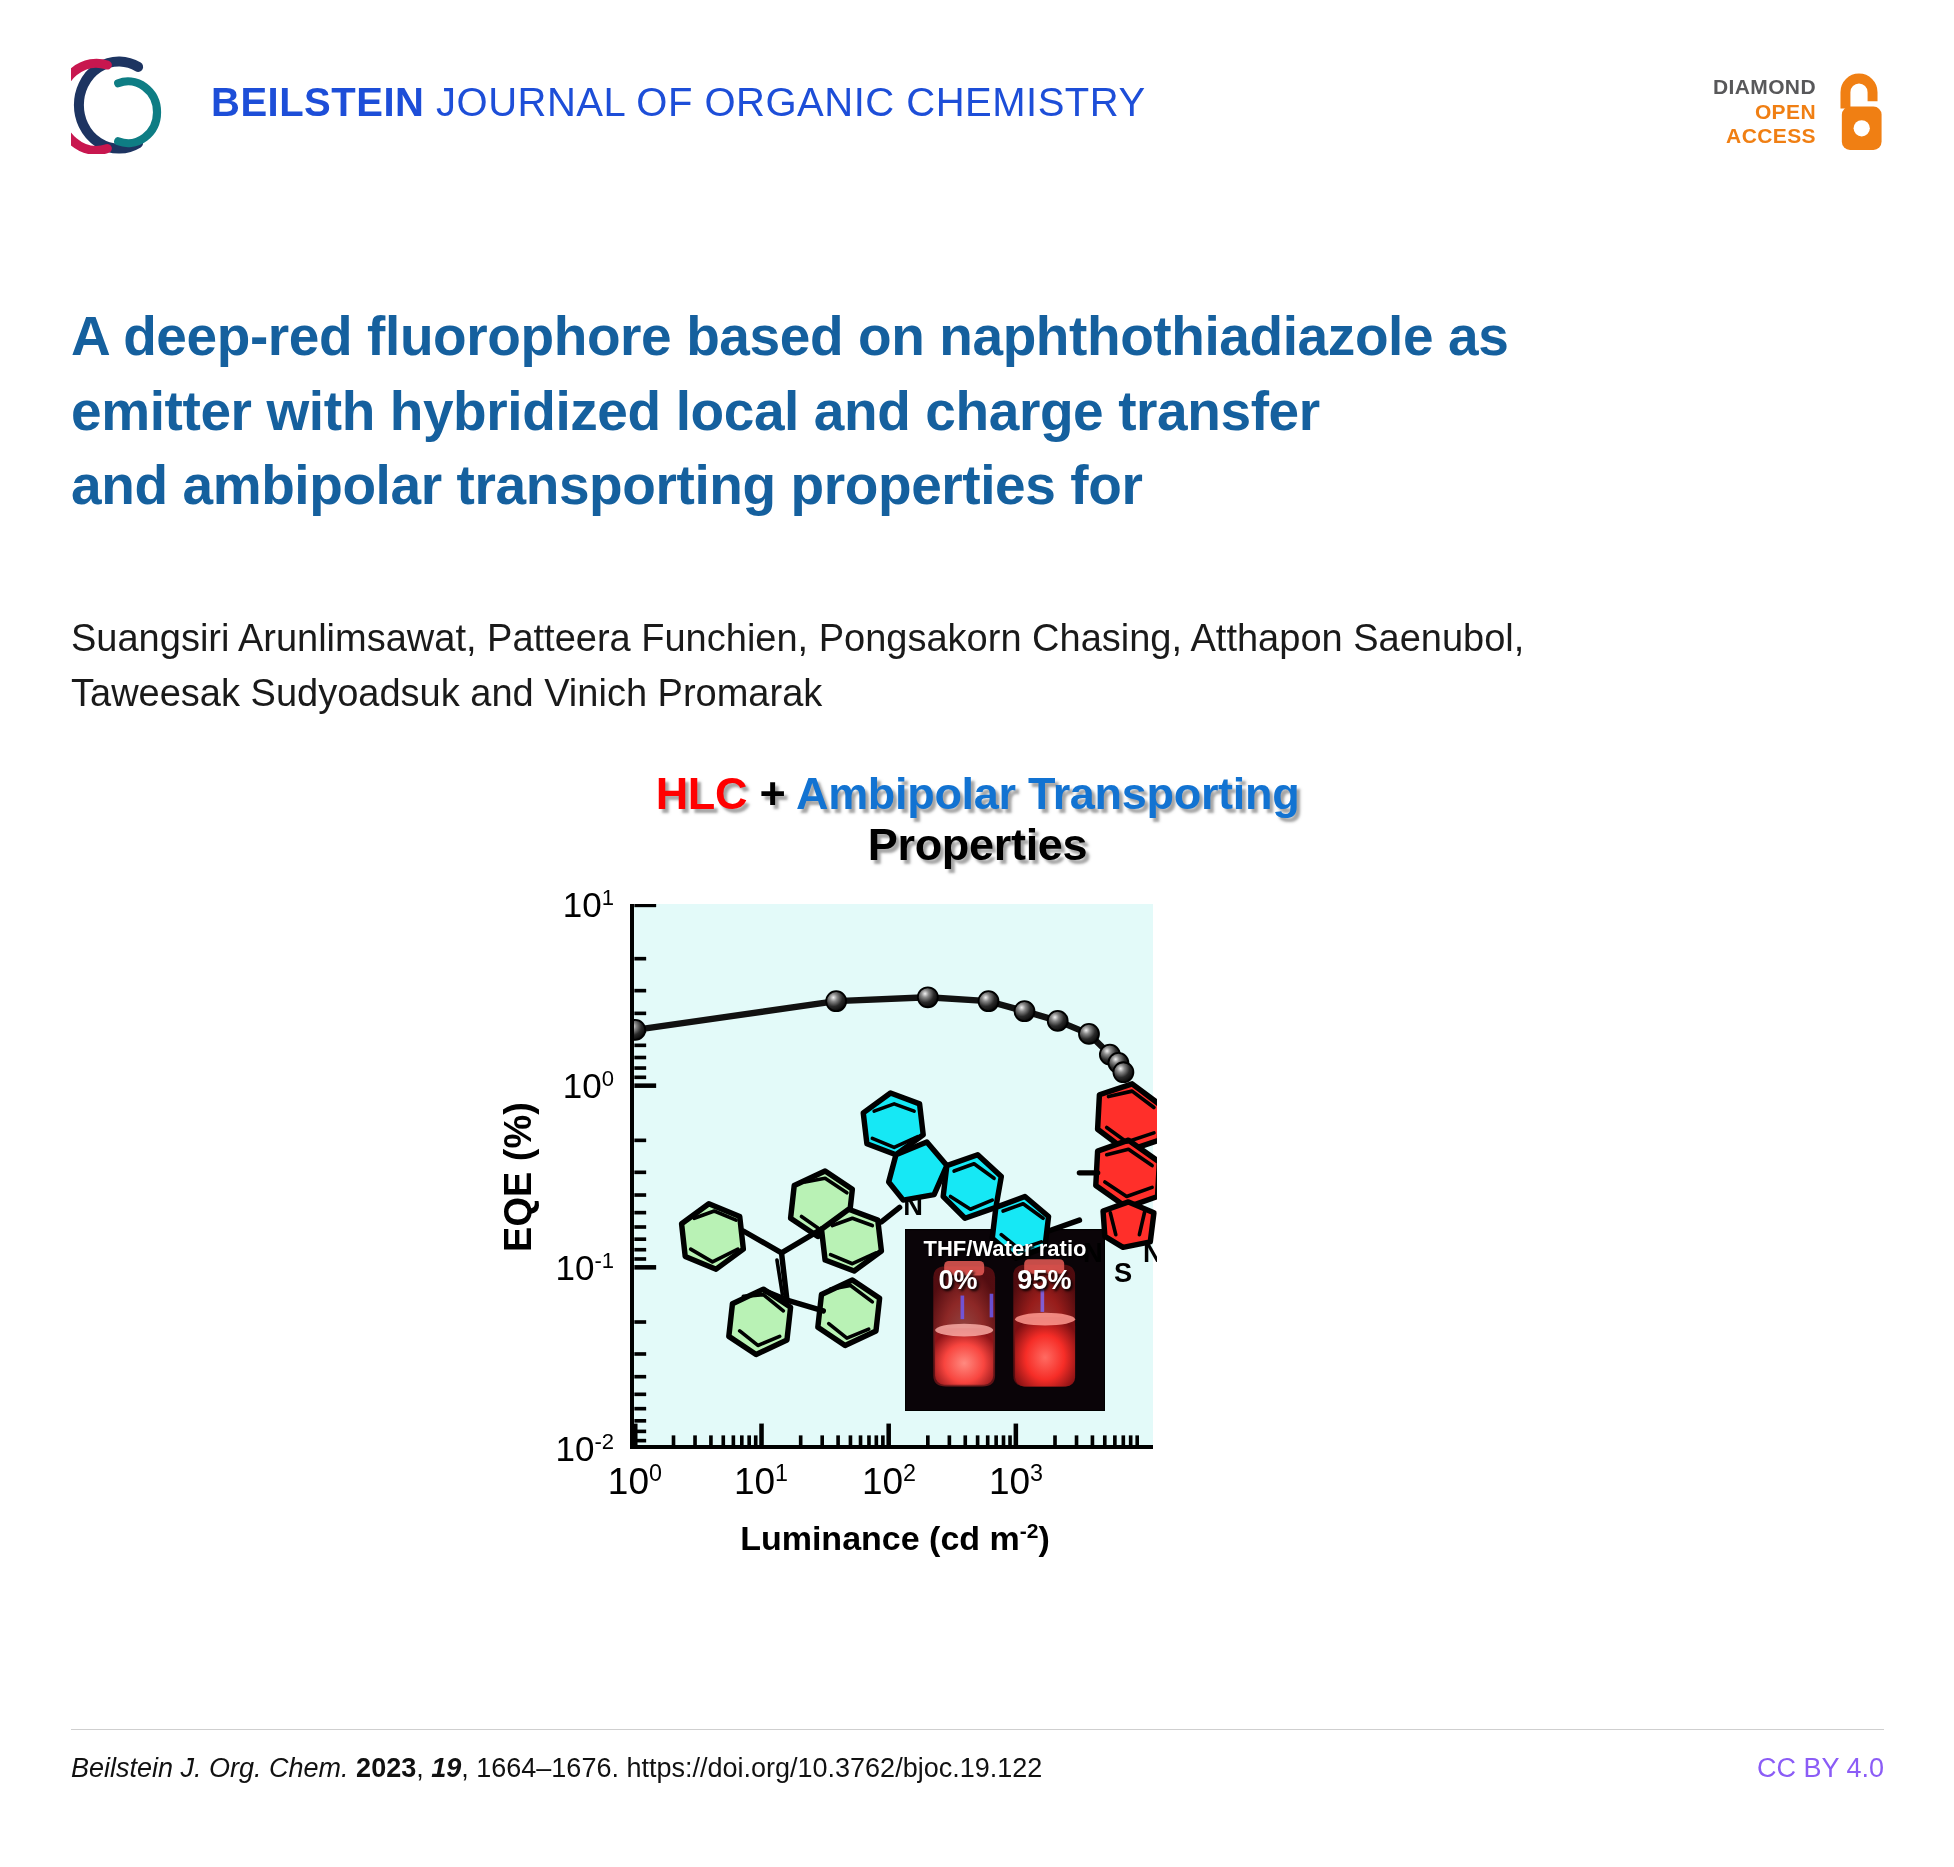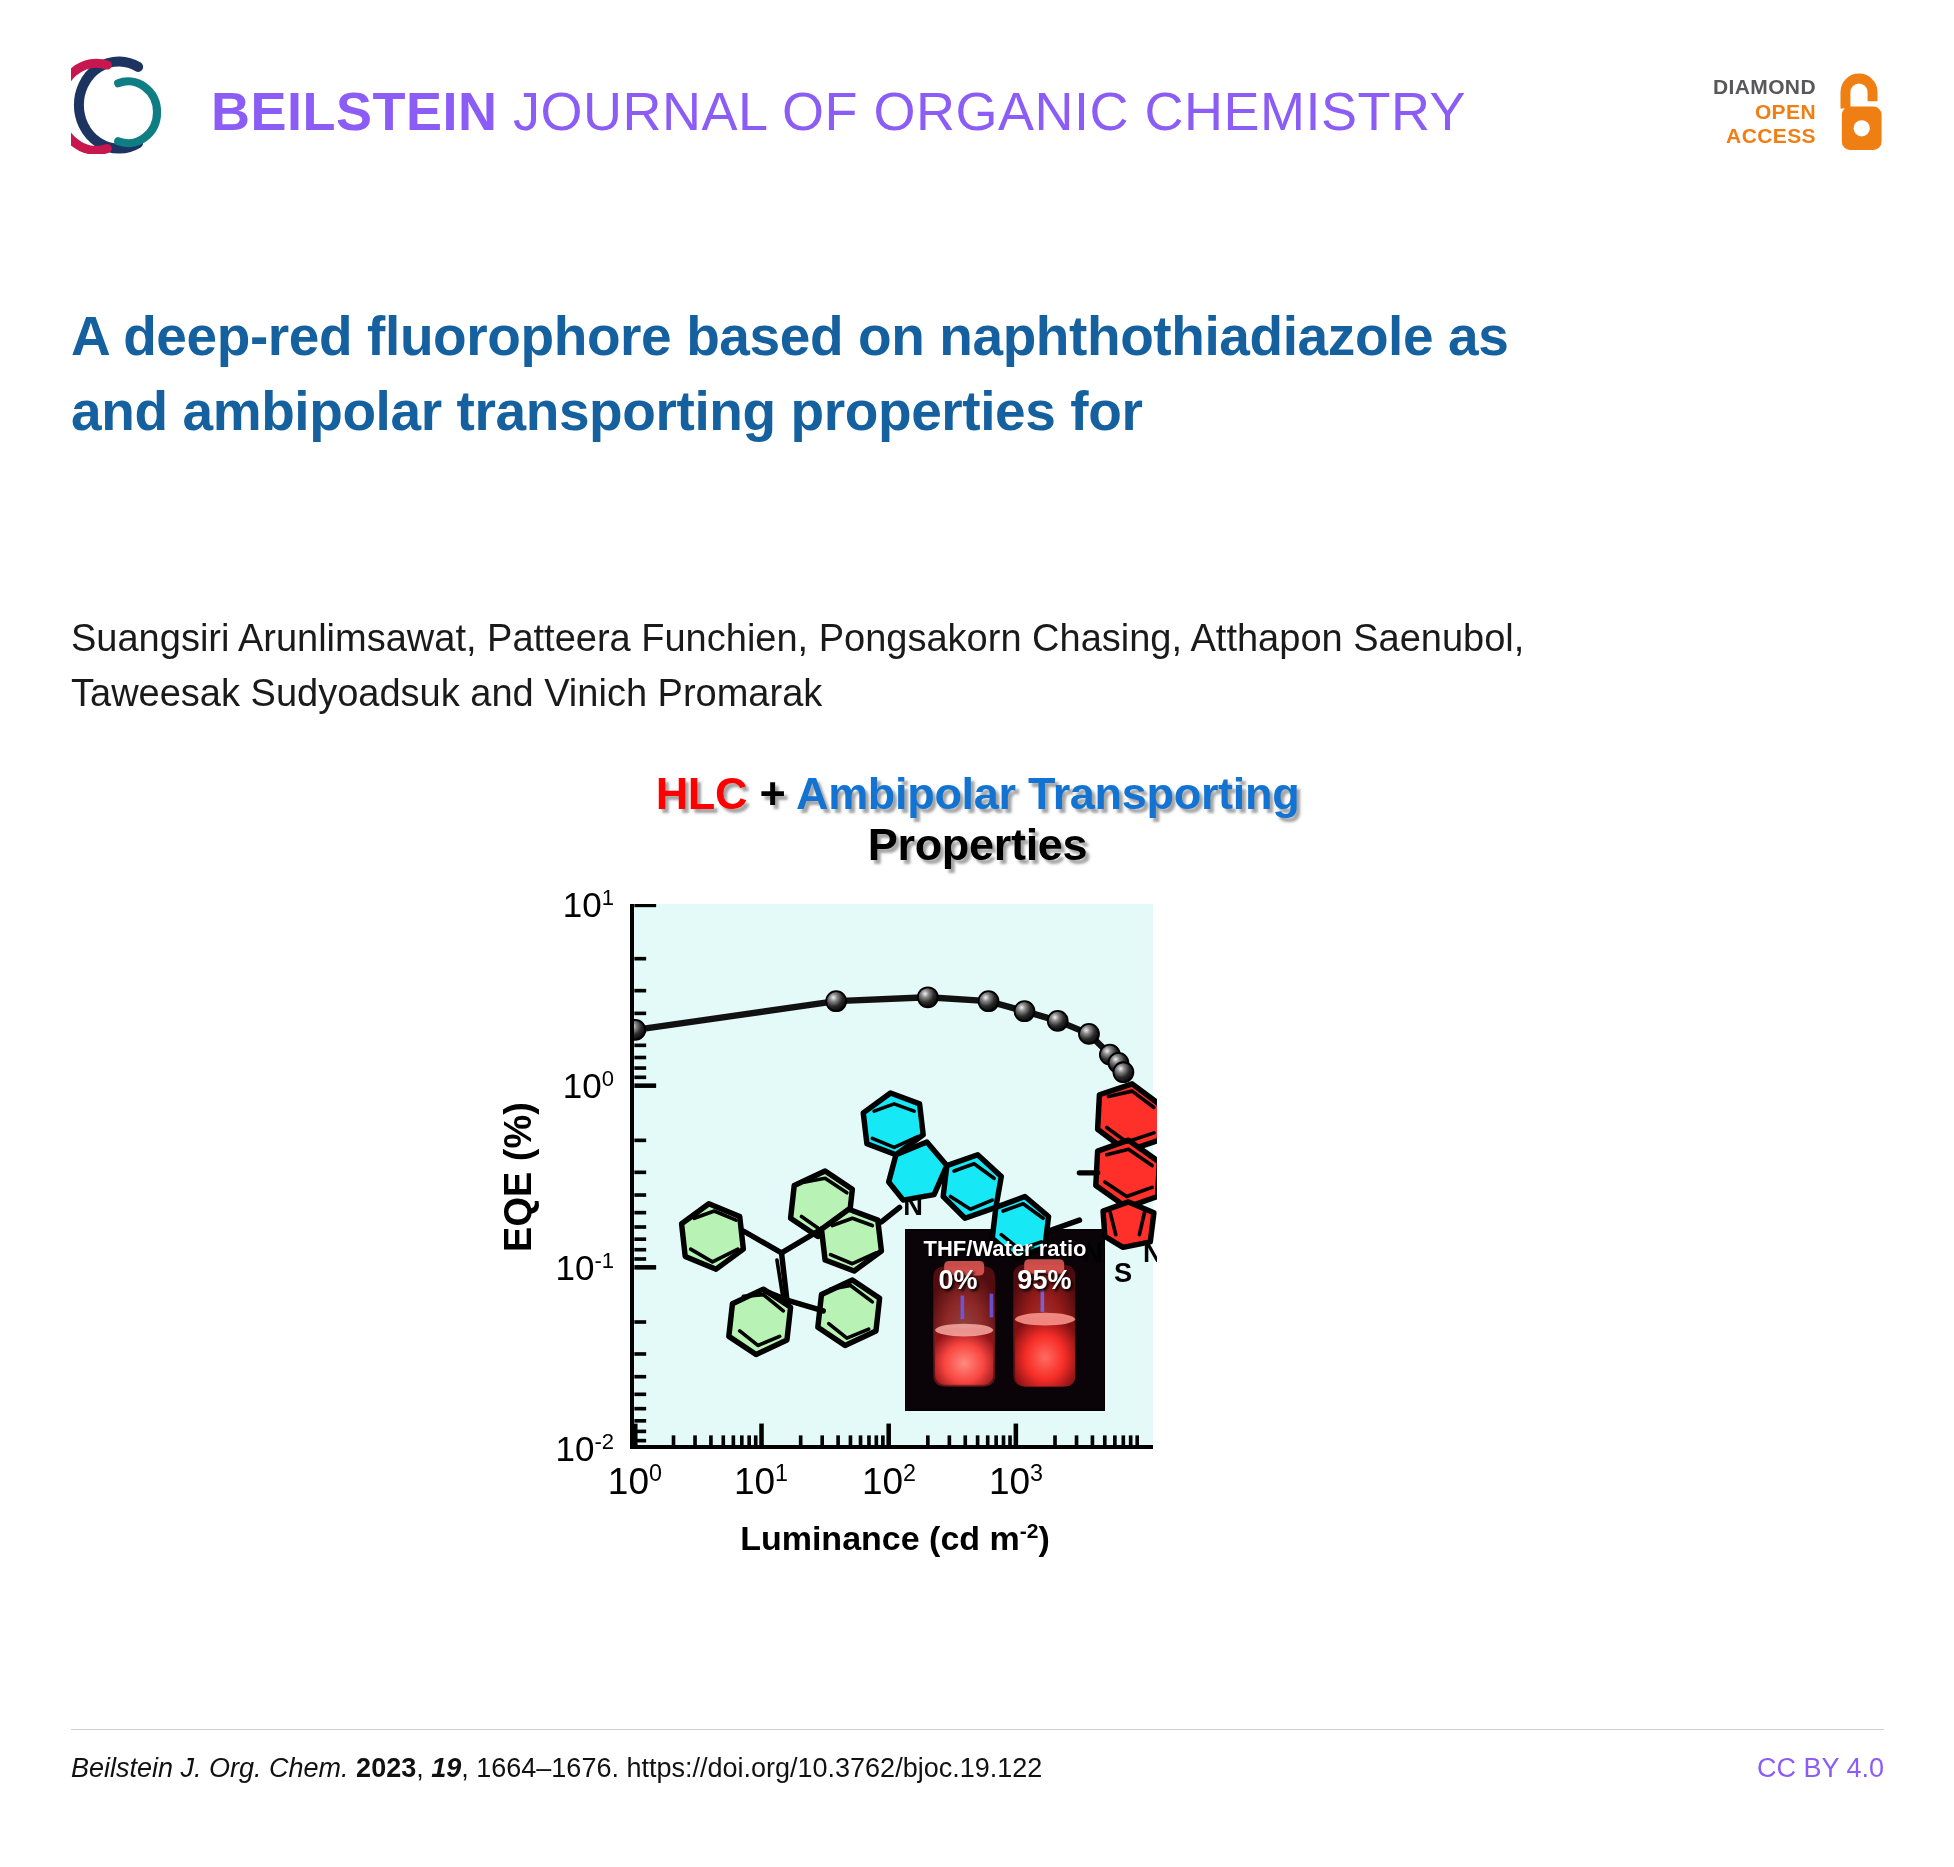--- a/index.html
+++ b/index.html
@@ -22,23 +22,23 @@
   }
   #journal-logo-mark {
     position: absolute;
     left: 71px; top: 56px;
     width: 98px; height: 98px;
   }
   #journal-wordmark {
     position: absolute;
     left: 211px; top: 80px;
     white-space: nowrap;
-    font-size: 54px;
+    font-size: 40px;
     letter-spacing: 0.5px;
-    color: #8b5cf6;
+    color: #1d4ed8;
   }
   #journal-wordmark .wm-bold { font-weight: 700; }
   #journal-wordmark .wm-light { font-weight: 400; }
 
   #oa-badge {
     position: absolute;
     left: 1705px; top: 62px;
     width: 182px; height: 100px;
     display: flex;
     align-items: center;
@@ -250,20 +250,21 @@
     <svg id="oa-lock-icon" viewBox="0 0 62 92">
       <path d="M16 42 L16 24 A15 15 0 0 1 46 24 L46 34" fill="none" stroke="#f07f13" stroke-width="11"></path>
       <rect x="12" y="40" width="44" height="48" rx="9" fill="#f07f13"></rect>
       <circle cx="34" cy="64" r="9" fill="#ffffff"></circle>
     </svg>
   </div>
 </div>
 
 <h1 id="article-title">
   <span class="tline">A deep-red fluorophore based on naphthothiadiazole as</span>
+  <span class="tline">emitter with hybridized local and charge transfer</span>
   <span class="tline">and ambipolar transporting properties for</span>
 </h1>
 
 <div id="article-authors">
   <span class="aline">Suangsiri Arunlimsawat, Patteera Funchien, Pongsakorn Chasing, Atthapon Saenubol,</span>
   <span class="aline">Taweesak Sudyoadsuk and Vinich Promarak</span>
 </div>
 
 <div id="graphical-abstract">
 

